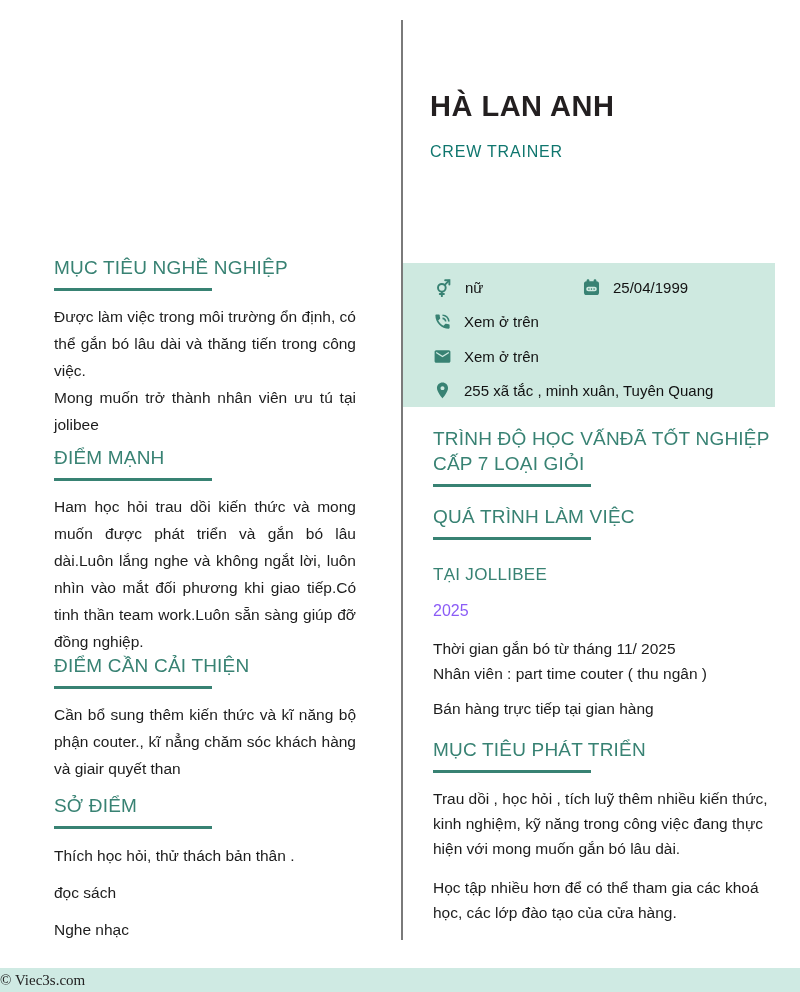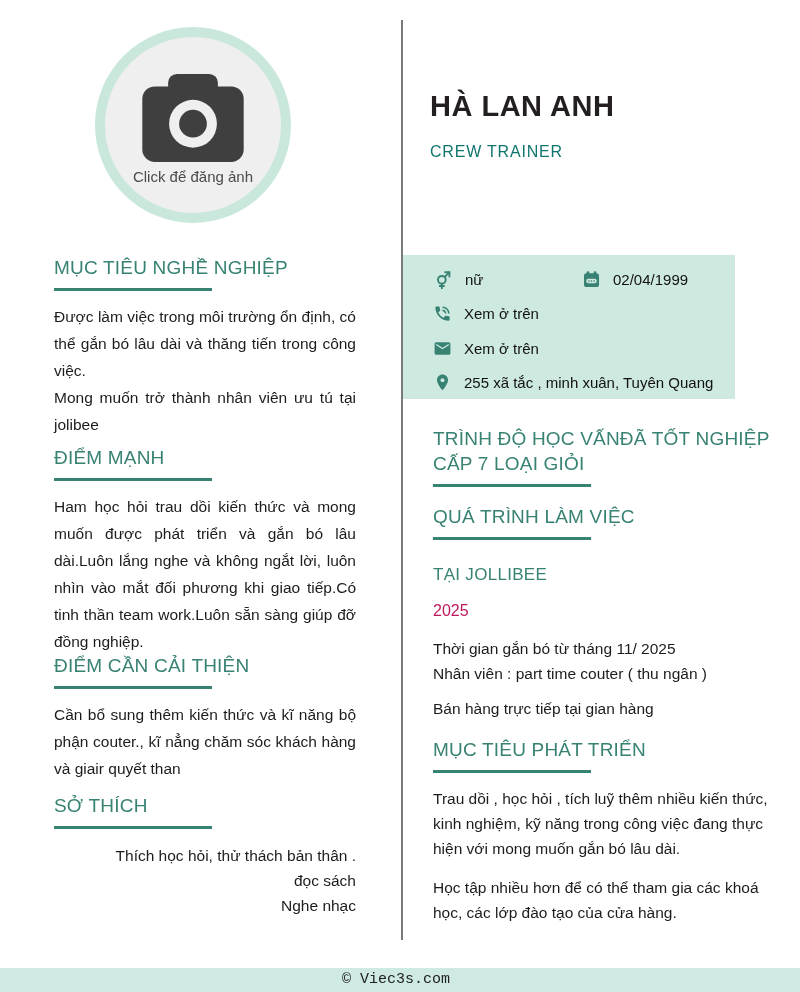--- a/index.html
+++ b/index.html
@@ -26,64 +26,53 @@
          display:flex;flex-direction:column;align-items:center;justify-content:center;text-align:center}
   .photo svg{display:block;margin-top:8px}
   .photo-label{font-size:15px;color:#4b4b4b;margin-top:6px}
 
   
   .lsec{position:absolute;left:54px;width:302px}
   .sec-h{font-size:19px;font-weight:normal;color:var(--accent);letter-spacing:.2px;line-height:24px}
   .rule{width:158px;height:3px;background:var(--accent);margin-top:8px}
   .lsec p{margin-top:12px;font-size:15.5px;line-height:27px;text-align:justify;color:var(--ink)}
   .lsec p + p{margin-top:0}
-  .lsec .lines p{text-align:right;line-height:25px;margin-top:0}
+  .lsec .lines p{text-align:left;line-height:25px;margin-top:12px}
   .lsec .lines{margin-top:14px}
 
   
   .name{position:absolute;left:430px;top:90px;font-size:29px;font-weight:bold;color:var(--name-ink);letter-spacing:.5px}
   .jobtitle{position:absolute;left:430px;top:143px;font-size:16px;letter-spacing:.8px;color:#0f766e}
 
-  .contact{position:absolute;left:403px;top:255px;width:332px;height:144px;background:var(--panel);
+  .contact{position:absolute;left:403px;top:263px;width:372px;height:144px;background:var(--panel);
            padding:7px 8px 0 30px}
   .crow{display:flex;align-items:center;height:34.5px;gap:12px;font-size:15px;color:#121212}
   .cgroup{display:flex;align-items:center;gap:12px}
   .cgroup.first{width:137px}
   .ticon{color:var(--accent);flex:0 0 auto;display:flex}
 
   .rsec{position:absolute;left:433px;width:345px}
   .rsec .sec-h{line-height:25px}
   .rbody{font-size:15.5px;line-height:25px;color:var(--ink)}
   .company{font-size:17px;font-weight:normal;color:var(--accent);letter-spacing:.3px}
-  .year{font-size:16px;color:#be185d}
+  .year{font-size:16px;color:#8b5cf6}
   .rsec p + p{margin-top:14px}
   .growth p{margin-top:13px}
 
   .footer{position:absolute;left:0;right:0;bottom:0;height:24px;background:var(--footer);
-          font-family:Liberation Mono, monospace;font-size:15px;color:#222;
-          text-align:center;line-height:24px;padding-right:8px}
+          font-family:Liberation Serif, serif;font-size:15px;color:#222;
+          text-align:left;line-height:24px;padding-right:8px}
 </style>
 </head>
 <body>
 
 <div class="page">
 
   <div class="divider"></div>
 
-  <div class="photo">
-    <span class="ticon" style="color:var(--camera)">
-      <svg width="104" height="88" viewBox="0 0 106 92" aria-hidden="true">
-        <rect x="27" y="0" width="52" height="26" rx="9" fill="currentColor"></rect>
-        <rect x="0" y="13" width="106" height="79" rx="13" fill="currentColor"></rect>
-        <circle cx="53" cy="52" r="25" fill="var(--photo-bg)"></circle>
-        <circle cx="53" cy="52" r="14.5" fill="currentColor"></circle>
-      </svg>
-    </span>
-    <div class="photo-label">Click để đăng ảnh</div>
-  </div>
 
   <div class="lsec" style="top:256px">
     <h2 class="sec-h">MỤC TIÊU NGHỀ NGHIỆP</h2>
     <div class="rule"></div>
     <p>Được làm việc trong môi trường ổn định, có thể gắn bó lâu dài và thăng tiến trong công việc.</p>
     <p>Mong muốn trở thành nhân viên ưu tú tại jolibee</p>
   </div>
 
   <div class="lsec" style="top:446px">
     <h2 class="sec-h">ĐIỂM MẠNH</h2>
@@ -91,21 +80,21 @@
     <p>Ham học hỏi trau dồi kiến thức và mong muốn được phát triển và gắn bó lâu dài.Luôn lắng nghe và không ngắt lời, luôn nhìn vào mắt đối phương khi giao tiếp.Có tinh thần team work.Luôn sẵn sàng giúp đỡ đồng nghiệp.</p>
   </div>
 
   <div class="lsec" style="top:654px">
     <h2 class="sec-h">ĐIỂM CẦN CẢI THIỆN</h2>
     <div class="rule"></div>
     <p>Cần bổ sung thêm kiến thức và kĩ năng bộ phận couter., kĩ nẳng chăm sóc khách hàng và giair quyết than</p>
   </div>
 
   <div class="lsec" style="top:794px">
-    <h2 class="sec-h">SỞ THÍCH</h2>
+    <h2 class="sec-h">SỞ ĐIỂM</h2>
     <div class="rule"></div>
     <div class="lines">
       <p>Thích học hỏi, thử thách bản thân .</p>
       <p>đọc sách</p>
       <p>Nghe nhạc</p>
     </div>
   </div>
 
   <h1 class="name">HÀ LAN ANH</h1>
   <div class="jobtitle">CREW TRAINER</div>
@@ -129,21 +118,21 @@
           <svg width="19" height="19" viewBox="0 0 24 24" aria-hidden="true">
             <rect x="2.5" y="4" width="19" height="17.5" rx="3.2" fill="currentColor"></rect>
             <rect x="6" y="1.5" width="3.2" height="4.5" rx="1.3" fill="currentColor"></rect>
             <rect x="14.8" y="1.5" width="3.2" height="4.5" rx="1.3" fill="currentColor"></rect>
             <rect x="5.3" y="11.2" width="13.4" height="5.6" rx="2.8" fill="var(--panel)"></rect>
             <circle cx="8.7" cy="14" r="1" fill="currentColor"></circle>
             <circle cx="12" cy="14" r="1" fill="currentColor"></circle>
             <circle cx="15.3" cy="14" r="1" fill="currentColor"></circle>
           </svg>
         </span>
-        <span>02/04/1999</span>
+        <span>25/04/1999</span>
       </span>
     </div>
     <div class="crow">
       <span class="ticon">
         <svg width="19" height="19" viewBox="0 0 24 24" aria-hidden="true" fill="currentColor">
           <path d="M15 12h2c0-2.76-2.24-5-5-5v2c1.66 0 3 1.34 3 3zm4 0h2c0-4.97-4.03-9-9-9v2c3.87 0 7 3.13 7 7zm1 3.5c-1.25 0-2.45-.2-3.57-.57-.35-.11-.74-.03-1.02.24l-2.2 2.2c-2.83-1.44-5.15-3.75-6.59-6.59l2.2-2.21c.28-.26.36-.65.25-1C8.7 6.45 8.5 5.25 8.5 4c0-.55-.45-1-1-1H4c-.55 0-1 .45-1 1 0 9.39 7.61 17 17 17 .55 0 1-.45 1-1v-3.5c0-.55-.45-1-1-1z"></path>
         </svg>
       </span>
       <span>Xem ở trên</span>
     </div>

